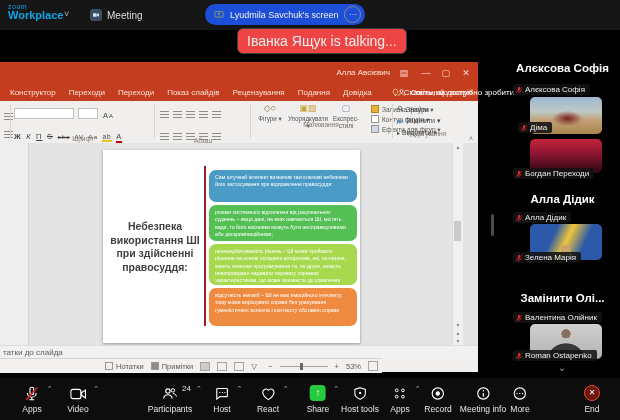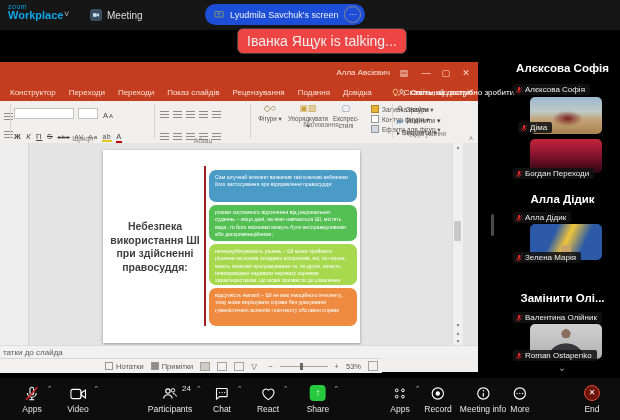--- a/index.html
+++ b/index.html
@@ -367,41 +367,50 @@
     <div class="tb-item" style="left:222px">
       <span class="tb-ic">
           <svg width="15" height="15" viewBox="0 0 24 24">
             <path d="M4 4h16a1 1 0 0 1 1 1v11a1 1 0 0 1-1 1H9l-5 4V5a1 1 0 0 1 1-1z" fill="none" stroke="#fff" stroke-width="1.8"></path>
             <circle cx="9" cy="10.5" r="1" fill="#fff"></circle>
             <circle cx="13" cy="10.5" r="1" fill="#fff"></circle>
             <circle cx="17" cy="10.5" r="1" fill="#fff"></circle>
           </svg>
           <span class="chev">⌃</span>
         </span>
-      <span>Chat</span>
+      <span>Host</span>
     </div>
 
     <div class="tb-item" style="left:268px">
       <span class="tb-ic">
           <svg width="15" height="14" viewBox="0 0 24 22">
             <path d="M12 20S3 14 3 8a5 5 0 0 1 9-3 5 5 0 0 1 9 3c0 6-9 12-9 12z" fill="none" stroke="#fff" stroke-width="1.8"></path>
           </svg>
           <span class="chev">⌃</span>
         </span>
       <span>React</span>
     </div>
 
     <div class="tb-item" style="left:318px">
       <span class="tb-ic">
           <span class="share-ic">↑</span>
           <span class="chev">⌃</span>
         </span>
       <span>Share</span>
     </div>
 
+    <div class="tb-item" style="left:360px">
+      <span class="tb-ic">
+          <svg width="14" height="15" viewBox="0 0 24 24">
+            <path d="M12 2l9 3v7c0 5-4 8-9 10-5-2-9-5-9-10V5z" fill="none" stroke="#fff" stroke-width="1.8"></path>
+            <circle cx="12" cy="11" r="2" fill="#fff"></circle>
+          </svg>
+        </span>
+      <span>Host tools</span>
+    </div>
 
     <div class="tb-item" style="left:400px">
       <span class="tb-ic">
           <svg width="15" height="15" viewBox="0 0 24 24">
             <circle cx="7" cy="7" r="2.2" fill="none" stroke="#fff" stroke-width="1.6"></circle>
             <circle cx="17" cy="7" r="2.2" fill="none" stroke="#fff" stroke-width="1.6"></circle>
             <circle cx="7" cy="17" r="2.2" fill="none" stroke="#fff" stroke-width="1.6"></circle>
             <circle cx="17" cy="17" r="2.2" fill="none" stroke="#fff" stroke-width="1.6"></circle>
           </svg>
           <span class="chev">⌃</span>

